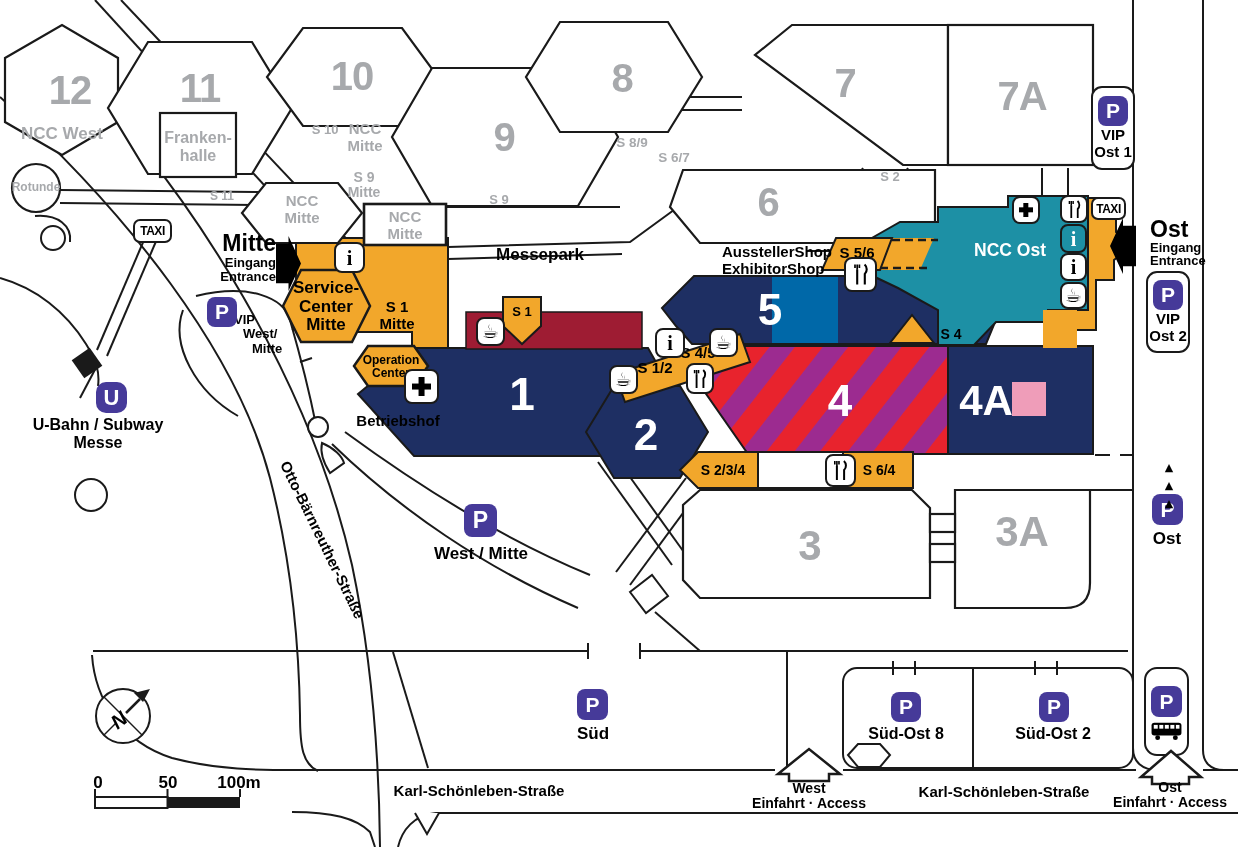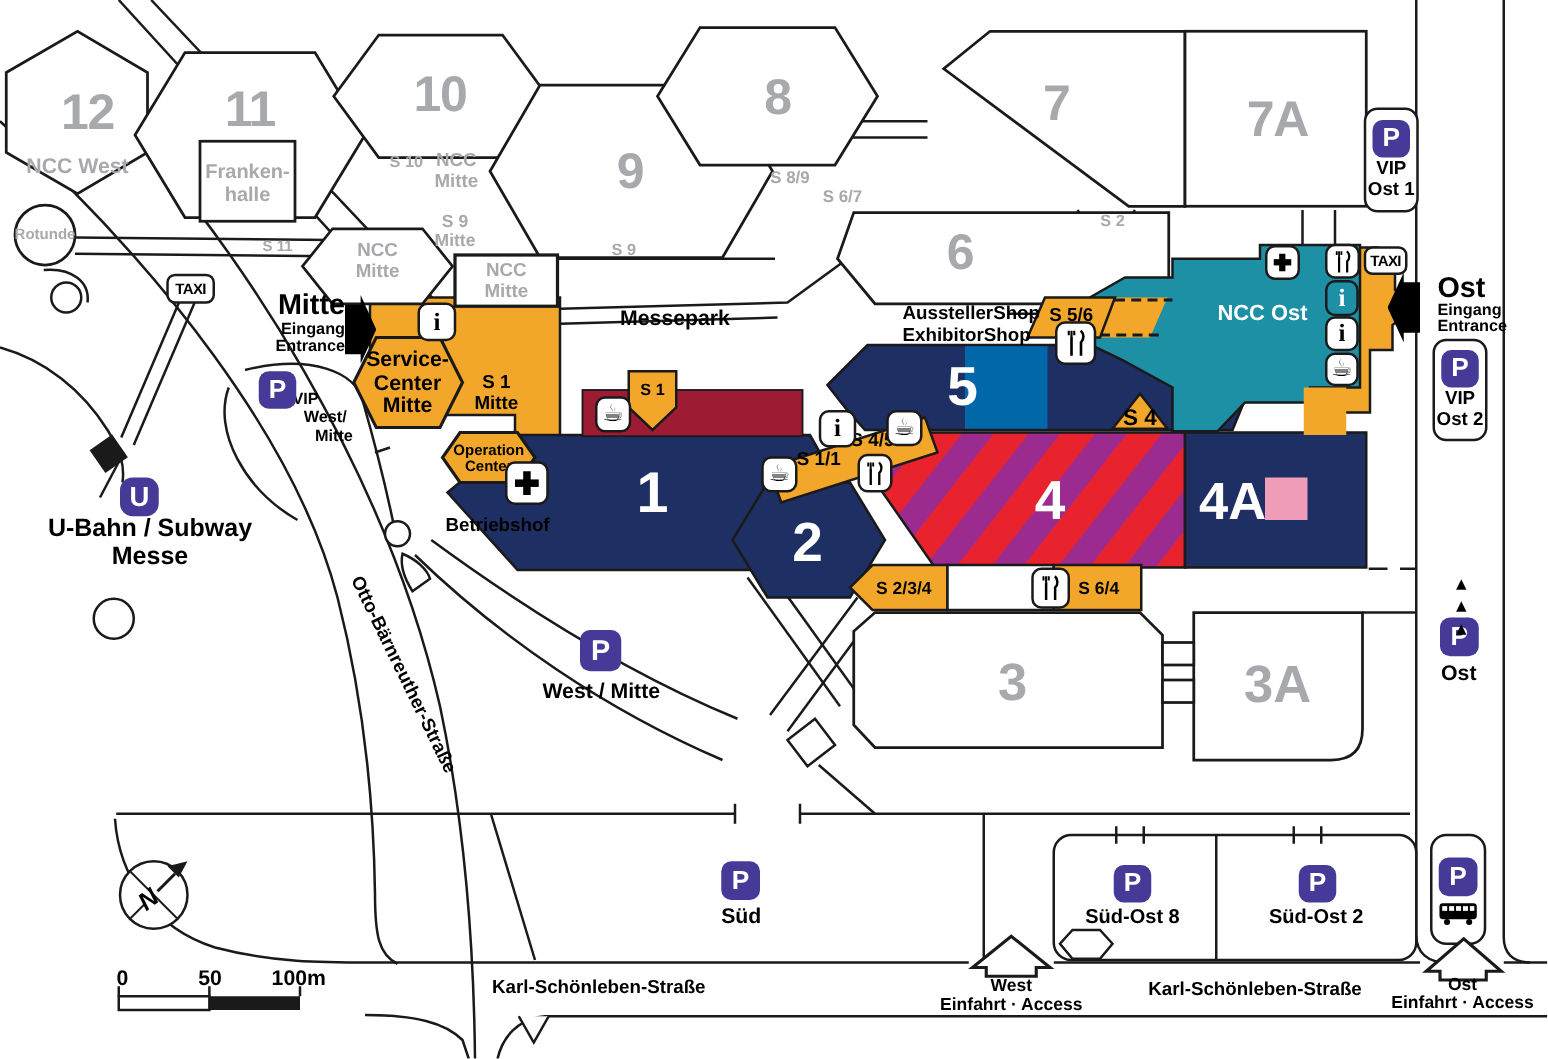--- a/index.html
+++ b/index.html
@@ -250,43 +250,43 @@
   <span class="line">Center</span>
   <span class="line">Mitte</span>
 </div>
 <div class="lbl" style="left:391px;top:367px;font-size:12px">
   <span class="line">Operation</span>
   <span class="line">Center</span>
 </div>
 <div class="lbl" style="left:398px;top:421px;font-size:15px">Betriebshof</div>
 <div class="lbl" style="left:522px;top:312px;font-size:13px">S 1</div>
 <div class="lbl white" style="left:522px;top:394px;font-size:46px">1</div>
-<div class="lbl" style="left:655px;top:368px;font-size:15px">S 1/1</div>
+<div class="lbl" style="left:655px;top:368px;font-size:15px">S 1/2</div>
 <div class="lbl" style="left:698px;top:353px;font-size:15px">S 4/5</div>
 <div class="lbl white" style="left:646px;top:435px;font-size:44px">2</div>
 <div class="lbl white" style="left:770px;top:310px;font-size:44px">5</div>
-<div class="lbl" style="left:912px;top:335px;font-size:18px">S 4</div>
+<div class="lbl" style="left:951px;top:335px;font-size:14px">S 4</div>
 <div class="lbl white" style="left:840px;top:401px;font-size:44px">4</div>
 <div class="lbl white" style="left:986px;top:401px;font-size:42px">4A</div>
 <div class="lbl" style="left:723px;top:471px;font-size:14px">S 2/3/4</div>
 <div class="lbl" style="left:879px;top:471px;font-size:14px">S 6/4</div>
 <div class="lbl gray" style="left:810px;top:546px;font-size:42px">3</div>
-<div class="lbl gray" style="left:1022px;top:548px;font-size:42px">3A</div>
+<div class="lbl gray" style="left:1022px;top:532px;font-size:42px">3A</div>
 
 <div class="lbl leftA" style="left:234px;top:334px;font-size:13px">
   <span class="line">VIP</span>
   <span class="line" style="padding-left:9px">West/</span>
   <span class="line" style="padding-left:18px">Mitte</span>
 </div>
 <div class="lbl" style="left:481px;top:554px;font-size:17px">West / Mitte</div>
 <div class="lbl" style="left:593px;top:734px;font-size:17px">Süd</div>
 <div class="lbl" style="left:906px;top:734px;font-size:16px">Süd-Ost 8</div>
 <div class="lbl" style="left:1053px;top:734px;font-size:16px">Süd-Ost 2</div>
 <div class="lbl" style="left:1167px;top:539px;font-size:17px">Ost</div>
-<div class="lbl" style="left:120px;top:434px;font-size:20px">
+<div class="lbl" style="left:98px;top:434px;font-size:16px">
   <span class="line">U-Bahn / Subway</span>
   <span class="line">Messe</span>
 </div>
 
 <div class="lbl" style="left:322px;top:540px;font-size:15px;transform:translate(-50%,-50%) rotate(64deg)">Otto-Bärnreuther-Straße</div>
 <div class="lbl" style="left:479px;top:791px;font-size:15px">Karl-Schönleben-Straße</div>
 <div class="lbl" style="left:1004px;top:792px;font-size:15px">Karl-Schönleben-Straße</div>
 <div class="lbl" style="left:809px;top:796px;font-size:14px">
   <span class="line">West</span>
   <span class="line">Einfahrt · Access</span>

